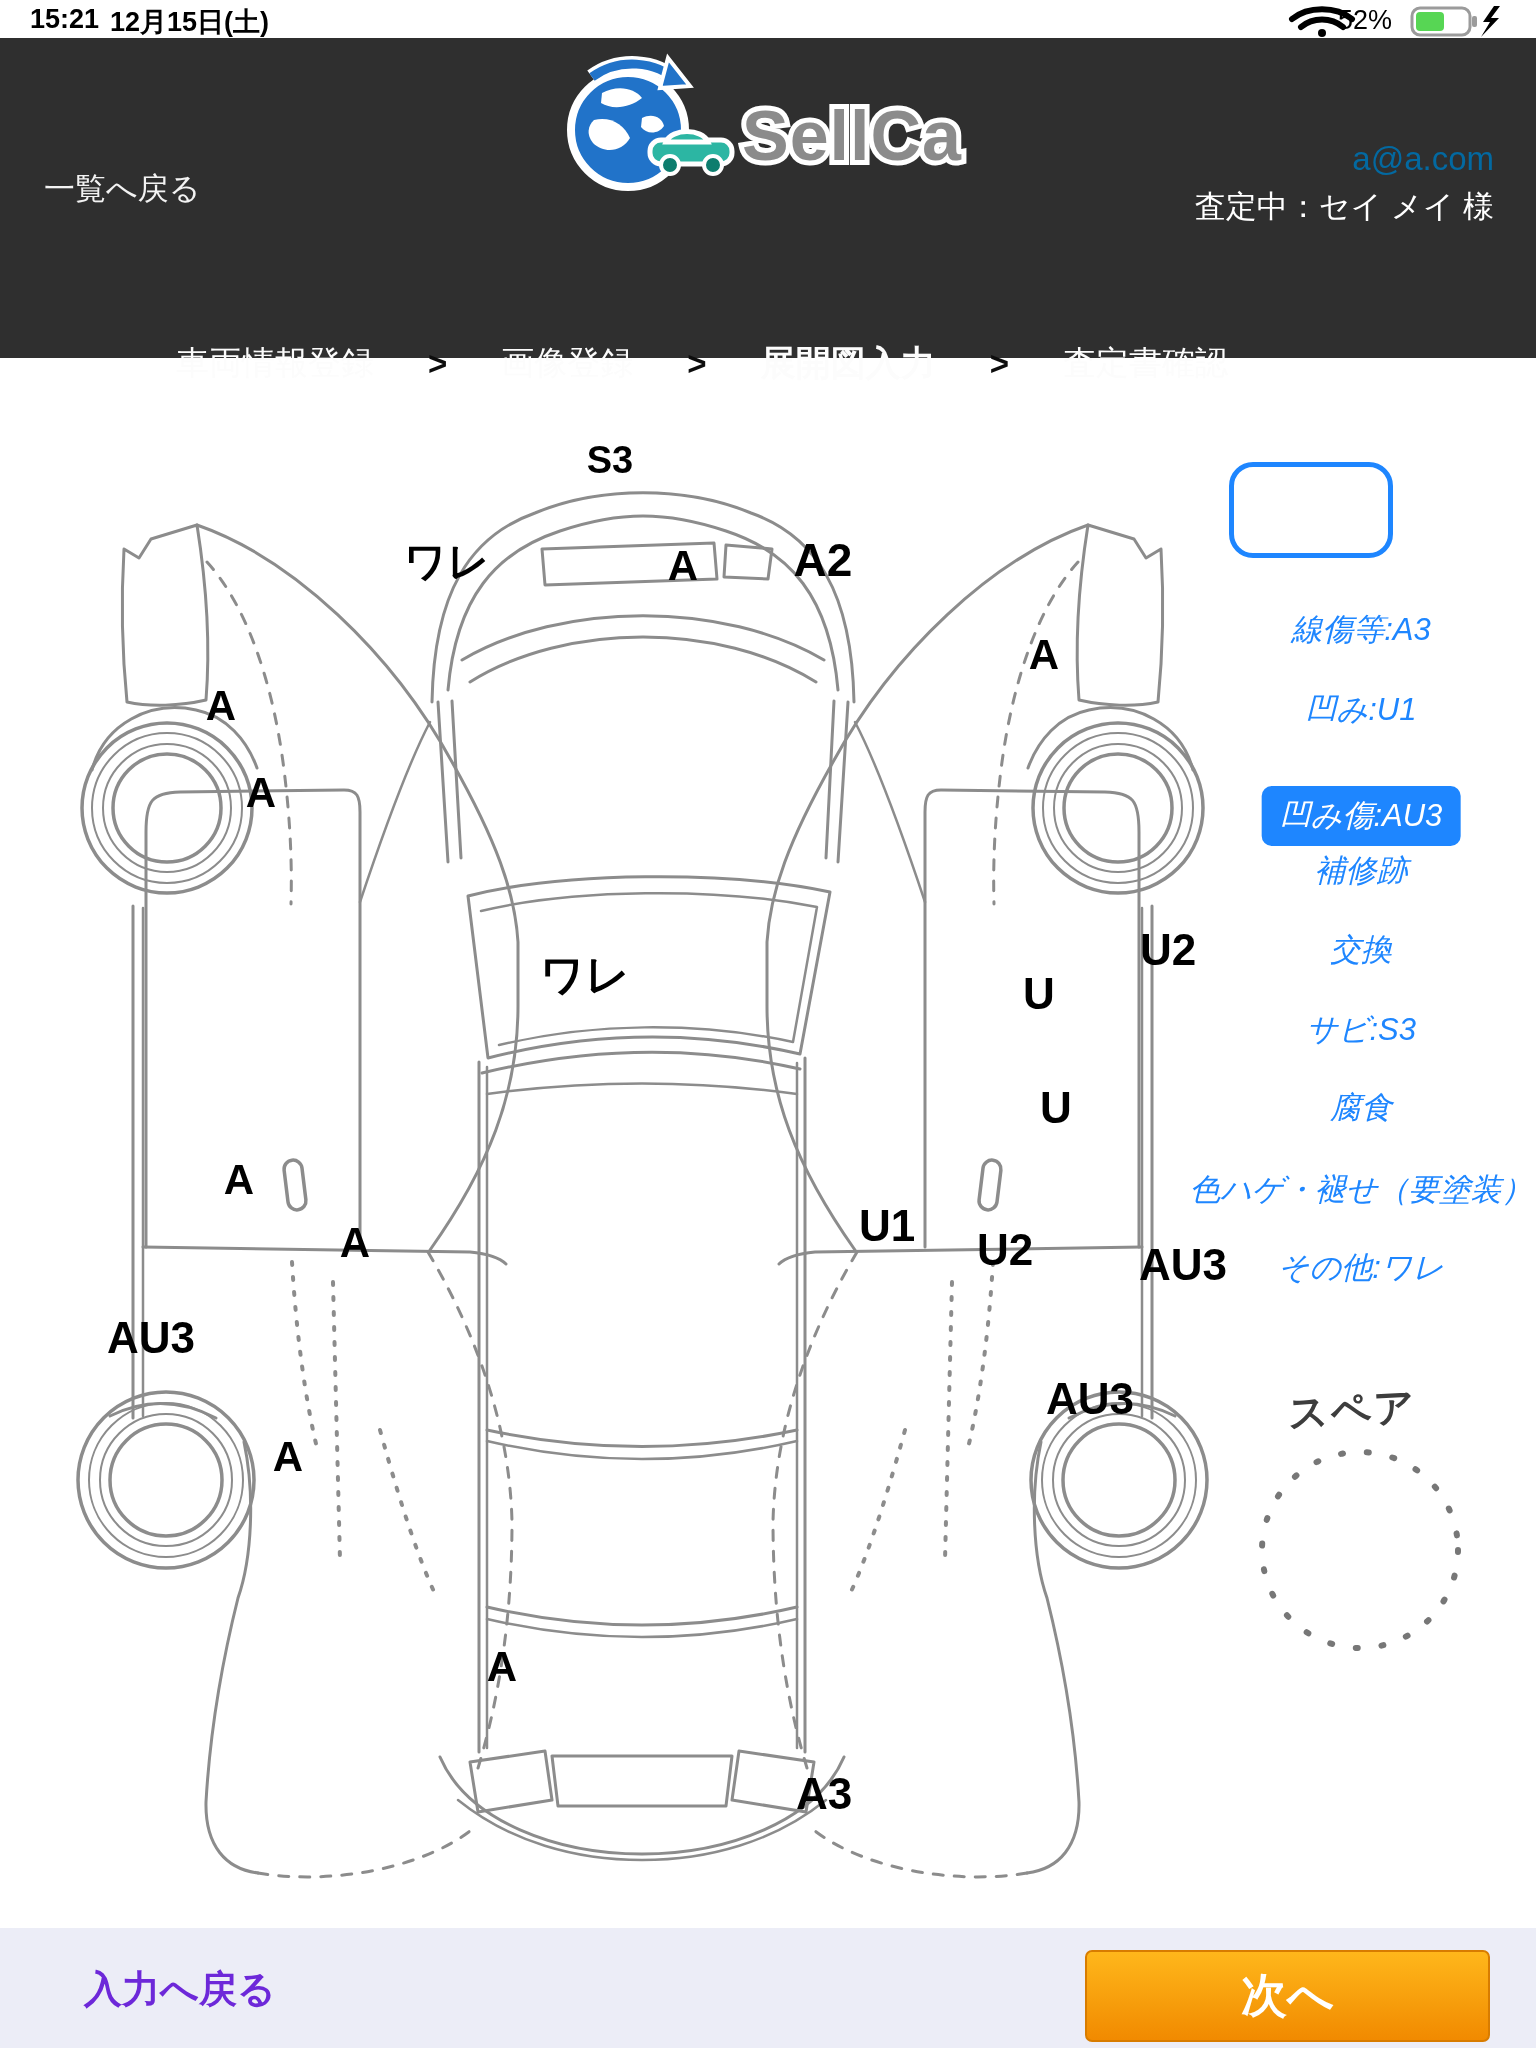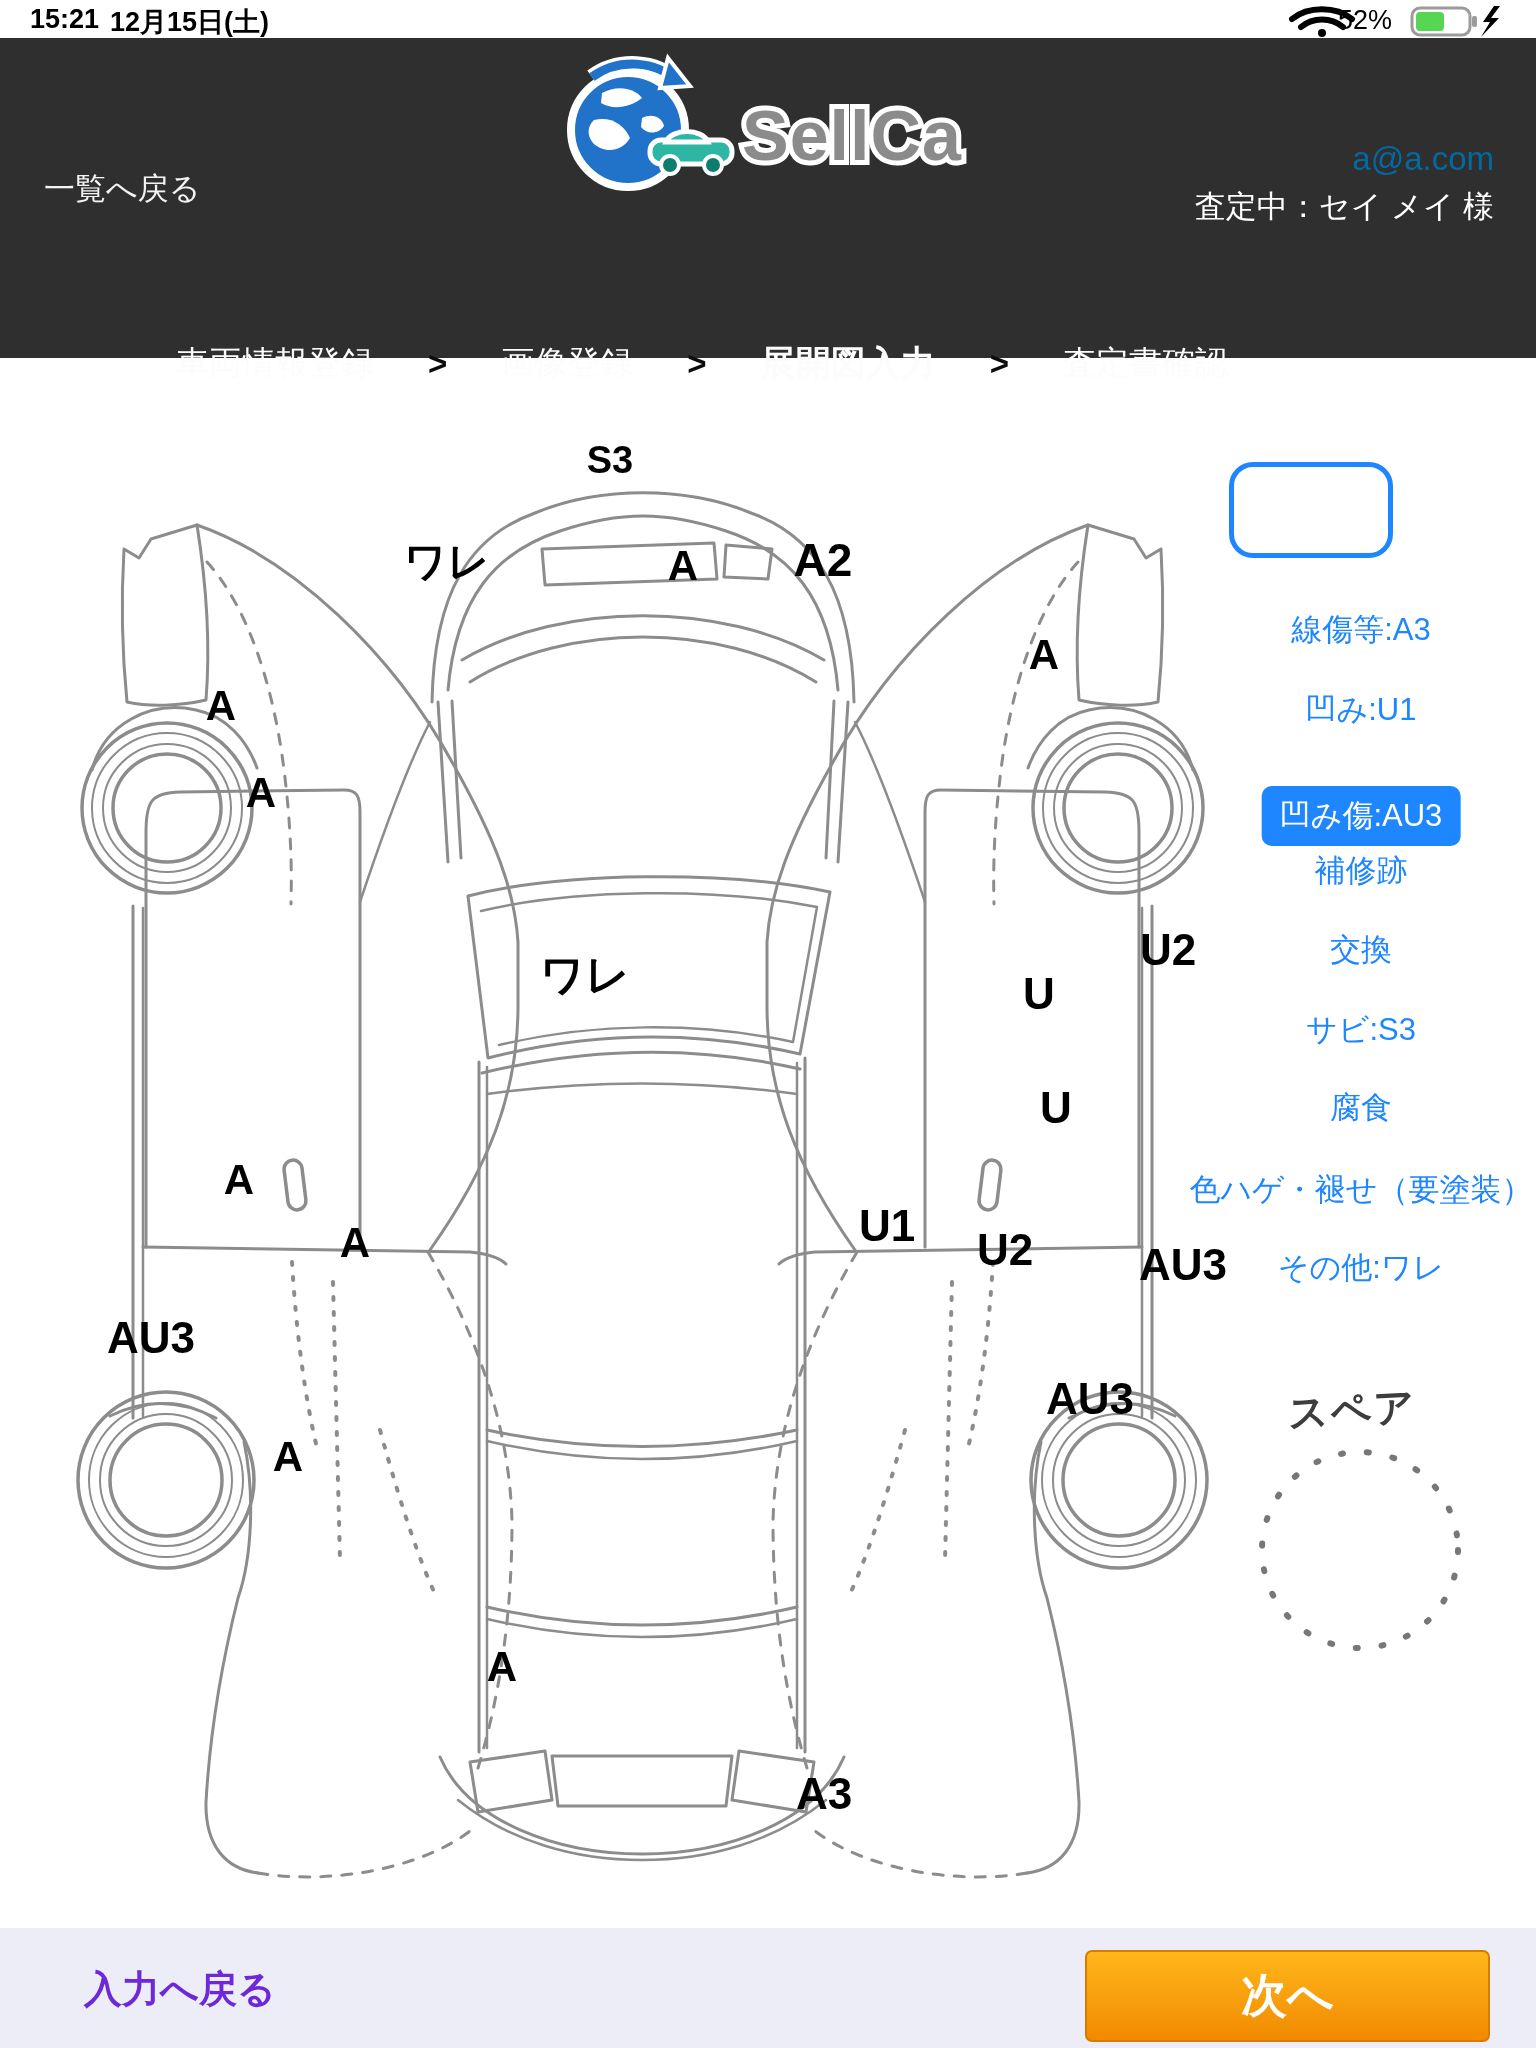--- a/index.html
+++ b/index.html
@@ -20,21 +20,21 @@
   .crumb{font-size:33px;color:#fcfcfc;}
   .crumb.active{font-weight:bold;font-size:35px;}
   .crumb-sep{font-size:33px;font-weight:bold;color:#0d0d0d;}
   
   svg.art{position:absolute;left:0;top:0;width:1536px;height:2048px;pointer-events:none;}
   
   .marker{position:absolute;transform:translate(-50%,-50%);color:#000;font-weight:700;
           font-size:42px;white-space:nowrap;}
   
   .legend-item{position:absolute;left:1361px;transform:translate(-50%,-50%);
-               color:#1E86FF;font-size:31px;white-space:nowrap;}
+               color:#1E86FF;font-size:31px;white-space:nowrap;font-style:italic;}
   .legend-item.selected{background:#1E86FF;color:#fff;padding:9px 18px;border-radius:10px;margin-top:28px;}
   .undo-btn{left:1229px;top:462px;width:164px;height:96px;border:5px solid #1E86FF;
             border-radius:24px;background:#fff;box-sizing:border-box;}
   .spare-label{left:1352px;top:1410px;transform:translate(-50%,-50%) rotate(-3deg);
                font-size:40px;font-weight:bold;color:#3d3d3d;letter-spacing:2px;}
   
   .footer{left:0;top:1928px;width:1536px;height:120px;background:#ecedf7;}
   .back-bottom{left:84px;top:1964px;font-size:38px;font-weight:bold;color:#6d28d9;}
   .next-btn{left:1085px;top:1950px;width:405px;height:92px;border-radius:7px;
             background:linear-gradient(#FFB71B,#F18A00);border:2px solid #d87c00;

